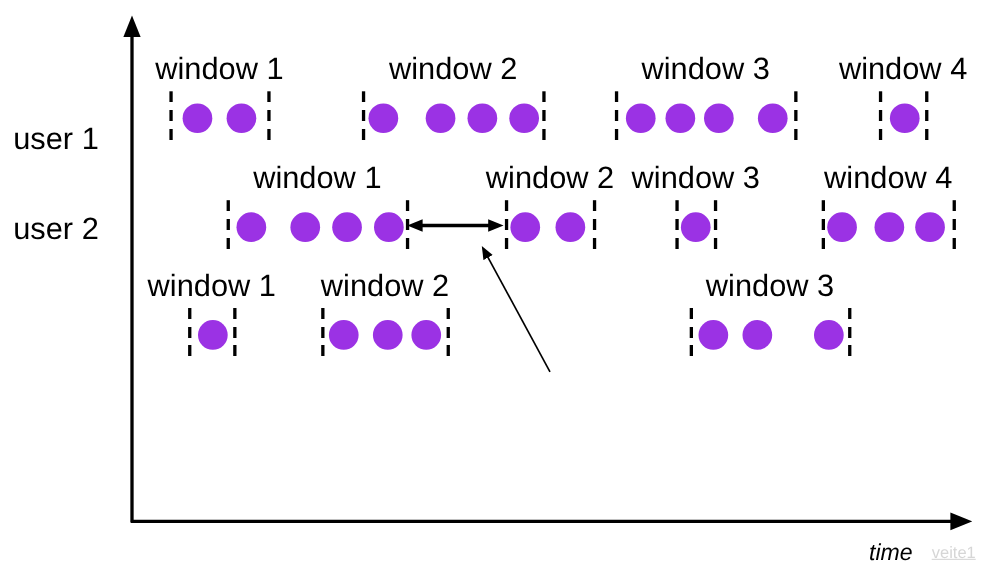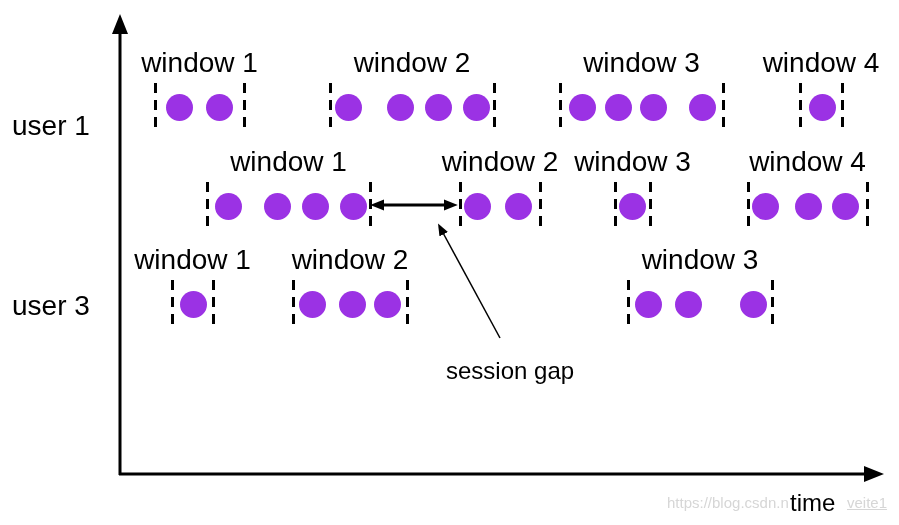--- a/index.html
+++ b/index.html
@@ -24,21 +24,21 @@
     position:absolute;width:3px;height:50px;z-index:2;
     background:repeating-linear-gradient(to bottom, var(--axis) 0 10px, transparent 10px 17px);
   }
   .dot{
     position:absolute;width:27px;height:27px;border-radius:50%;background:var(--accent);z-index:3;
   }
   .session-gap-label{
     position:absolute;left:446px;top:359px;font-size:24px;line-height:24px;white-space:nowrap;z-index:2;
   }
   .time-label{
-    position:absolute;left:790px;top:488px;font-size:24px;line-height:30px;z-index:4;
+    position:absolute;left:790px;top:488px;font-size:21px;line-height:30px;z-index:4;font-style:italic;
   }
   .watermark{
     position:absolute;top:495px;font-size:15px;line-height:16px;color:var(--watermark);
     white-space:nowrap;z-index:6;
   }
   #watermark-left{left:667px;}
   #watermark-right{left:847px;text-decoration:underline;}
 </style>
 </head>
 <body>
@@ -56,25 +56,23 @@
       <marker id="m-note" markerUnits="userSpaceOnUse" markerWidth="12" markerHeight="10" viewBox="0 0 10 8" refX="3" refY="4" orient="auto">
         <path d="M0,0 L10,4 L0,8 Z" fill="#000"></path>
       </marker>
     </defs>
     <line id="y-axis" stroke="#000" stroke-width="3" marker-end="url(#m-axis)" x1="120" y1="475" x2="120" y2="32"></line>
     <line id="x-axis" stroke="#000" stroke-width="3" marker-end="url(#m-axis)" x1="119" y1="474" x2="866" y2="474"></line>
     <line id="gap-arrow" stroke="#000" stroke-width="3" marker-start="url(#m-gap)" marker-end="url(#m-gap)" x1="380" y1="205" x2="448" y2="205"></line>
     <line id="note-arrow" stroke="#000" stroke-width="1.5" marker-end="url(#m-note)" x1="500" y1="338" x2="442" y2="231"></line>
   </svg>
 
-  <div class="session-gap-label">session gap</div>
 
   <div class="time-label">time</div>
 
-  <span id="watermark-left" class="watermark">https://blog.csdn.n</span>
   <span id="watermark-right" class="watermark">veite1</span>
 
 <div class="user-label" style="top: 112px;">user 1</div>
     <div class="window-label" style="left: 199.5px; top: 52px;">window 1</div>
     <div class="boundary" style="left: 153.5px; top: 83px;"></div>
     <div class="boundary" style="left: 242.5px; top: 83px;"></div>
     <div class="dot" style="left: 165.5px; top: 93.5px;"></div>
     <div class="dot" style="left: 205.5px; top: 93.5px;"></div>
     <div class="window-label" style="left: 412px; top: 52px;">window 2</div>
     <div class="boundary" style="left: 328.5px; top: 83px;"></div>
@@ -87,20 +85,21 @@
     <div class="boundary" style="left: 558.5px; top: 83px;"></div>
     <div class="boundary" style="left: 721.5px; top: 83px;"></div>
     <div class="dot" style="left: 568.5px; top: 93.5px;"></div>
     <div class="dot" style="left: 604.5px; top: 93.5px;"></div>
     <div class="dot" style="left: 639.5px; top: 93.5px;"></div>
     <div class="dot" style="left: 688.5px; top: 93.5px;"></div>
     <div class="window-label" style="left: 821px; top: 52px;">window 4</div>
     <div class="boundary" style="left: 798.5px; top: 83px;"></div>
     <div class="boundary" style="left: 840.5px; top: 83px;"></div>
     <div class="dot" style="left: 808.5px; top: 93.5px;"></div>
+    <div class="user-label" style="top: 194px;">user 2</div>
     <div class="window-label" style="left: 288.5px; top: 151px;">window 1</div>
     <div class="boundary" style="left: 205.5px; top: 182px;"></div>
     <div class="boundary" style="left: 368.5px; top: 182px;"></div>
     <div class="dot" style="left: 214.5px; top: 192.5px;"></div>
     <div class="dot" style="left: 263.5px; top: 192.5px;"></div>
     <div class="dot" style="left: 301.5px; top: 192.5px;"></div>
     <div class="dot" style="left: 339.5px; top: 192.5px;"></div>
     <div class="window-label" style="left: 500px; top: 151px;">window 2</div>
     <div class="boundary" style="left: 458.5px; top: 182px;"></div>
     <div class="boundary" style="left: 538.5px; top: 182px;"></div>
@@ -109,21 +108,20 @@
     <div class="window-label" style="left: 632.5px; top: 151px;">window 3</div>
     <div class="boundary" style="left: 613.5px; top: 182px;"></div>
     <div class="boundary" style="left: 648.5px; top: 182px;"></div>
     <div class="dot" style="left: 618.5px; top: 192.5px;"></div>
     <div class="window-label" style="left: 807.5px; top: 151px;">window 4</div>
     <div class="boundary" style="left: 746.5px; top: 182px;"></div>
     <div class="boundary" style="left: 865.5px; top: 182px;"></div>
     <div class="dot" style="left: 751.5px; top: 192.5px;"></div>
     <div class="dot" style="left: 794.5px; top: 192.5px;"></div>
     <div class="dot" style="left: 831.5px; top: 192.5px;"></div>
-    <div class="user-label" style="top: 292px;">user 3</div>
     <div class="window-label" style="left: 192.5px; top: 249px;">window 1</div>
     <div class="boundary" style="left: 170.5px; top: 280px;"></div>
     <div class="boundary" style="left: 211.5px; top: 280px;"></div>
     <div class="dot" style="left: 179.5px; top: 290.5px;"></div>
     <div class="window-label" style="left: 350px; top: 249px;">window 2</div>
     <div class="boundary" style="left: 291.5px; top: 280px;"></div>
     <div class="boundary" style="left: 405.5px; top: 280px;"></div>
     <div class="dot" style="left: 298.5px; top: 290.5px;"></div>
     <div class="dot" style="left: 338.5px; top: 290.5px;"></div>
     <div class="dot" style="left: 373.5px; top: 290.5px;"></div>

